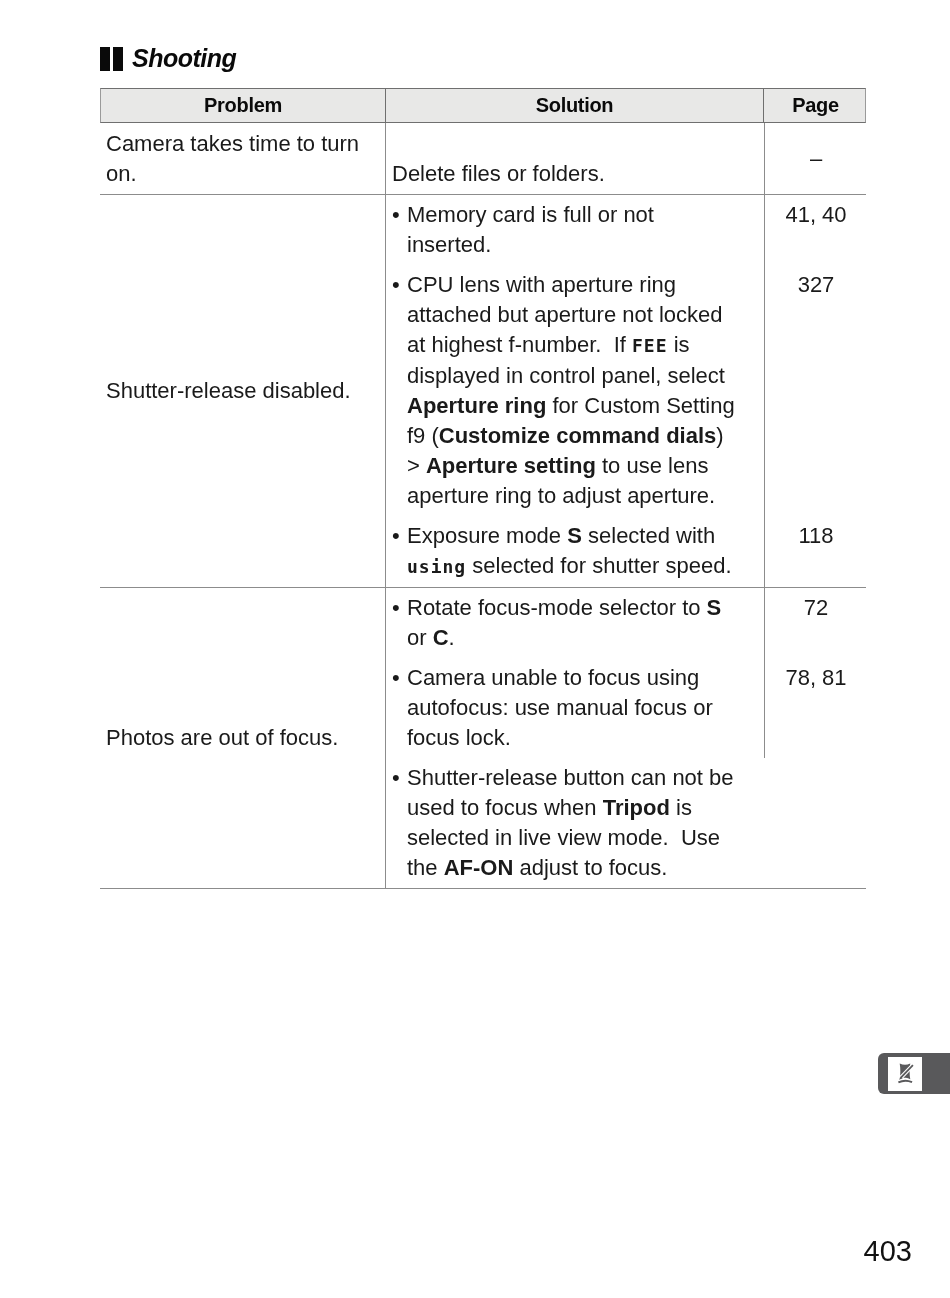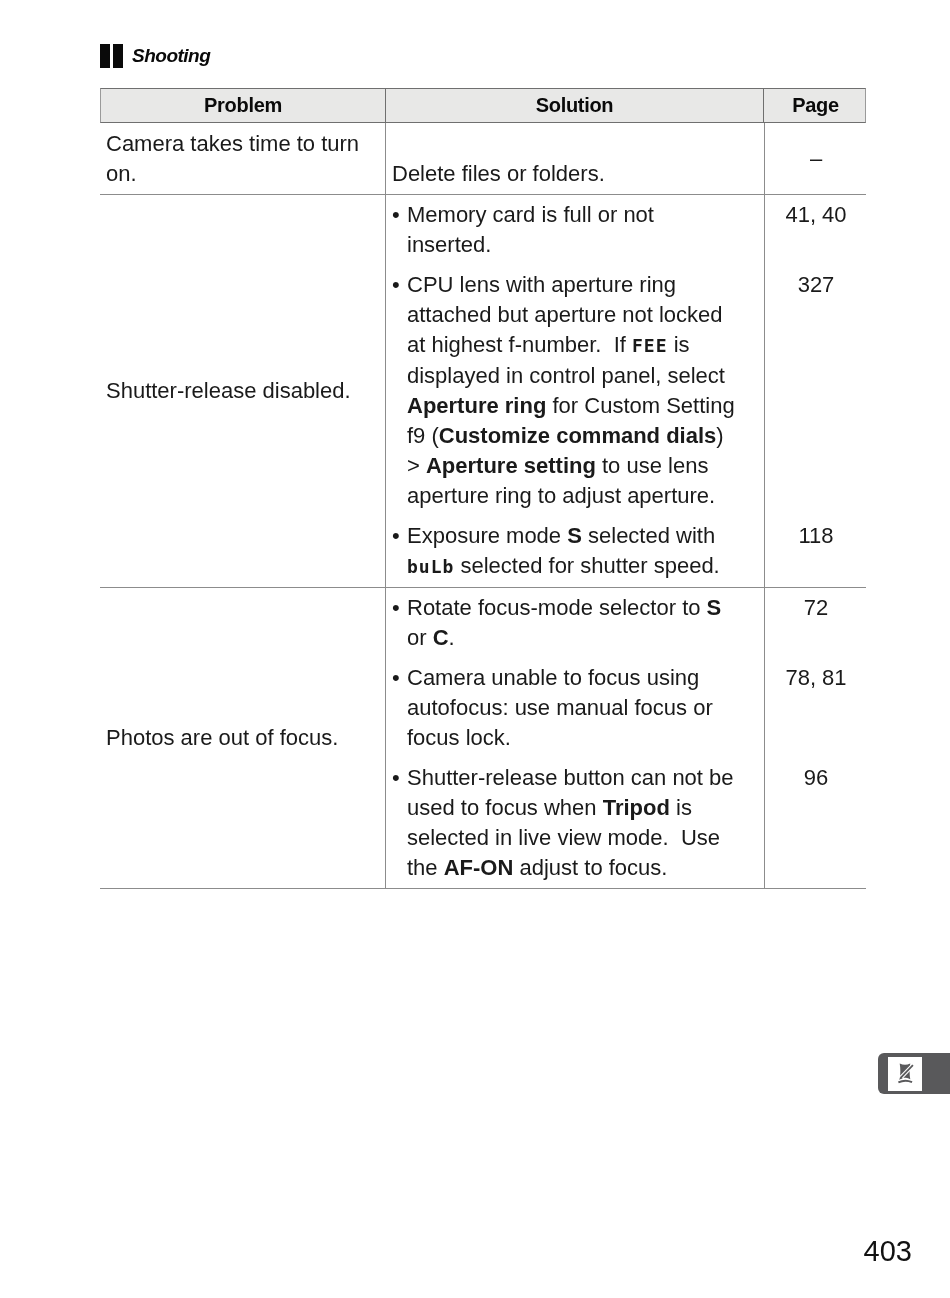--- a/index.html
+++ b/index.html
@@ -4,21 +4,21 @@
 <style>
   html,body{margin:0;padding:0;}
   body{
     width:950px;height:1298px;position:relative;background:#ffffff;
     font-family:"Liberation Sans", sans-serif;color:#1a1a1a;overflow:hidden;
   }
   
   .section-title{position:absolute;left:100px;top:44px;display:flex;align-items:center;}
   .marker{display:inline-flex;gap:3px;margin-right:9px;}
   .marker .bar{width:10px;height:24px;background:#0a0a0a;}
-  .title-text{font-size:19px;font-weight:bold;font-style:italic;letter-spacing:-0.5px;color:#0a0a0a;}
+  .title-text{font-size:25px;font-weight:bold;font-style:italic;letter-spacing:-0.5px;color:#0a0a0a;}
 
   
   .ttable{position:absolute;left:100px;top:88px;width:766px;font-size:22px;line-height:30px;}
   .thead{
     display:grid;grid-template-columns:284px 378px 104px;
     background:#e8e8e7;border-top:1px solid #6f6f6f;border-bottom:1px solid #6f6f6f;
     border-left:1px solid #9a9a9a;border-right:1px solid #9a9a9a;
     box-sizing:border-box;
   }
   .th{
@@ -97,33 +97,32 @@
           <div class="pg plain">–</div>
         </div>
       </div>
       <div class="tr r2">
         <div class="problem">Shutter-release disabled.</div>
         <div class="items">
           <div class="sol bullet"><span class="dot">•</span><span><span class="seg-n">Memory card is full or not inserted.</span></span></div>
           <div class="pg">41, 40</div>
           <div class="sol bullet"><span class="dot">•</span><span><span class="seg-n">CPU lens with aperture ring attached but aperture not locked at highest f-number.&nbsp; If </span><span class="seg-lcd">FEE</span><span class="seg-n"> is displayed in control panel, select </span><span class="seg-b">Aperture ring</span><span class="seg-n"> for Custom Setting f9 (</span><span class="seg-b">Customize command dials</span><span class="seg-n">) &gt; </span><span class="seg-b">Aperture setting</span><span class="seg-n"> to use lens aperture ring to adjust aperture.</span></span></div>
           <div class="pg">327</div>
-          <div class="sol bullet"><span class="dot">•</span><span><span class="seg-n">Exposure mode </span><span class="seg-dial">S</span><span class="seg-n"> selected with </span><span class="seg-lcd">buLb</span><span class="seg-n"> selected for shutter speed.</span></span></div>
+          <div class="sol bullet"><span class="dot">•</span><span><span class="seg-n">Exposure mode </span><span class="seg-dial">S</span><span class="seg-n"> selected with </span><span class="seg-lcd">using</span><span class="seg-n"> selected for shutter speed.</span></span></div>
           <div class="pg">118</div>
         </div>
       </div>
       <div class="tr r3">
         <div class="problem">Photos are out of focus.</div>
         <div class="items">
           <div class="sol bullet"><span class="dot">•</span><span><span class="seg-n">Rotate focus-mode selector to </span><span class="seg-dial">S</span><span class="seg-n"> or </span><span class="seg-dial">C</span><span class="seg-n">.</span></span></div>
           <div class="pg">72</div>
           <div class="sol bullet"><span class="dot">•</span><span><span class="seg-n">Camera unable to focus using autofocus: use manual focus or focus lock.</span></span></div>
           <div class="pg">78, 81</div>
           <div class="sol bullet"><span class="dot">•</span><span><span class="seg-n">Shutter-release button can not be used to focus when </span><span class="seg-b">Tripod</span><span class="seg-n"> is selected in live view mode.&nbsp; Use the </span><span class="seg-b">AF-ON</span><span class="seg-n"> adjust to focus.</span></span></div>
-          <div class="pg">96</div>
         </div>
       </div>
     </div>
 </div>
 
 <div class="chapter-tab">
   <span class="tab-glyph">
     <svg width="30" height="30" viewBox="0 0 34 34">
       <path d="M11 5 C15 7.2 19 7.2 23 5 C22 12 22 18 23 23 C18 20.8 14 20.8 11 23 C12 17 12 11 11 5 Z" fill="#59595b"></path>
       <line x1="26" y1="7" x2="12" y2="21.5" stroke="#ffffff" stroke-width="4.5"></line>

